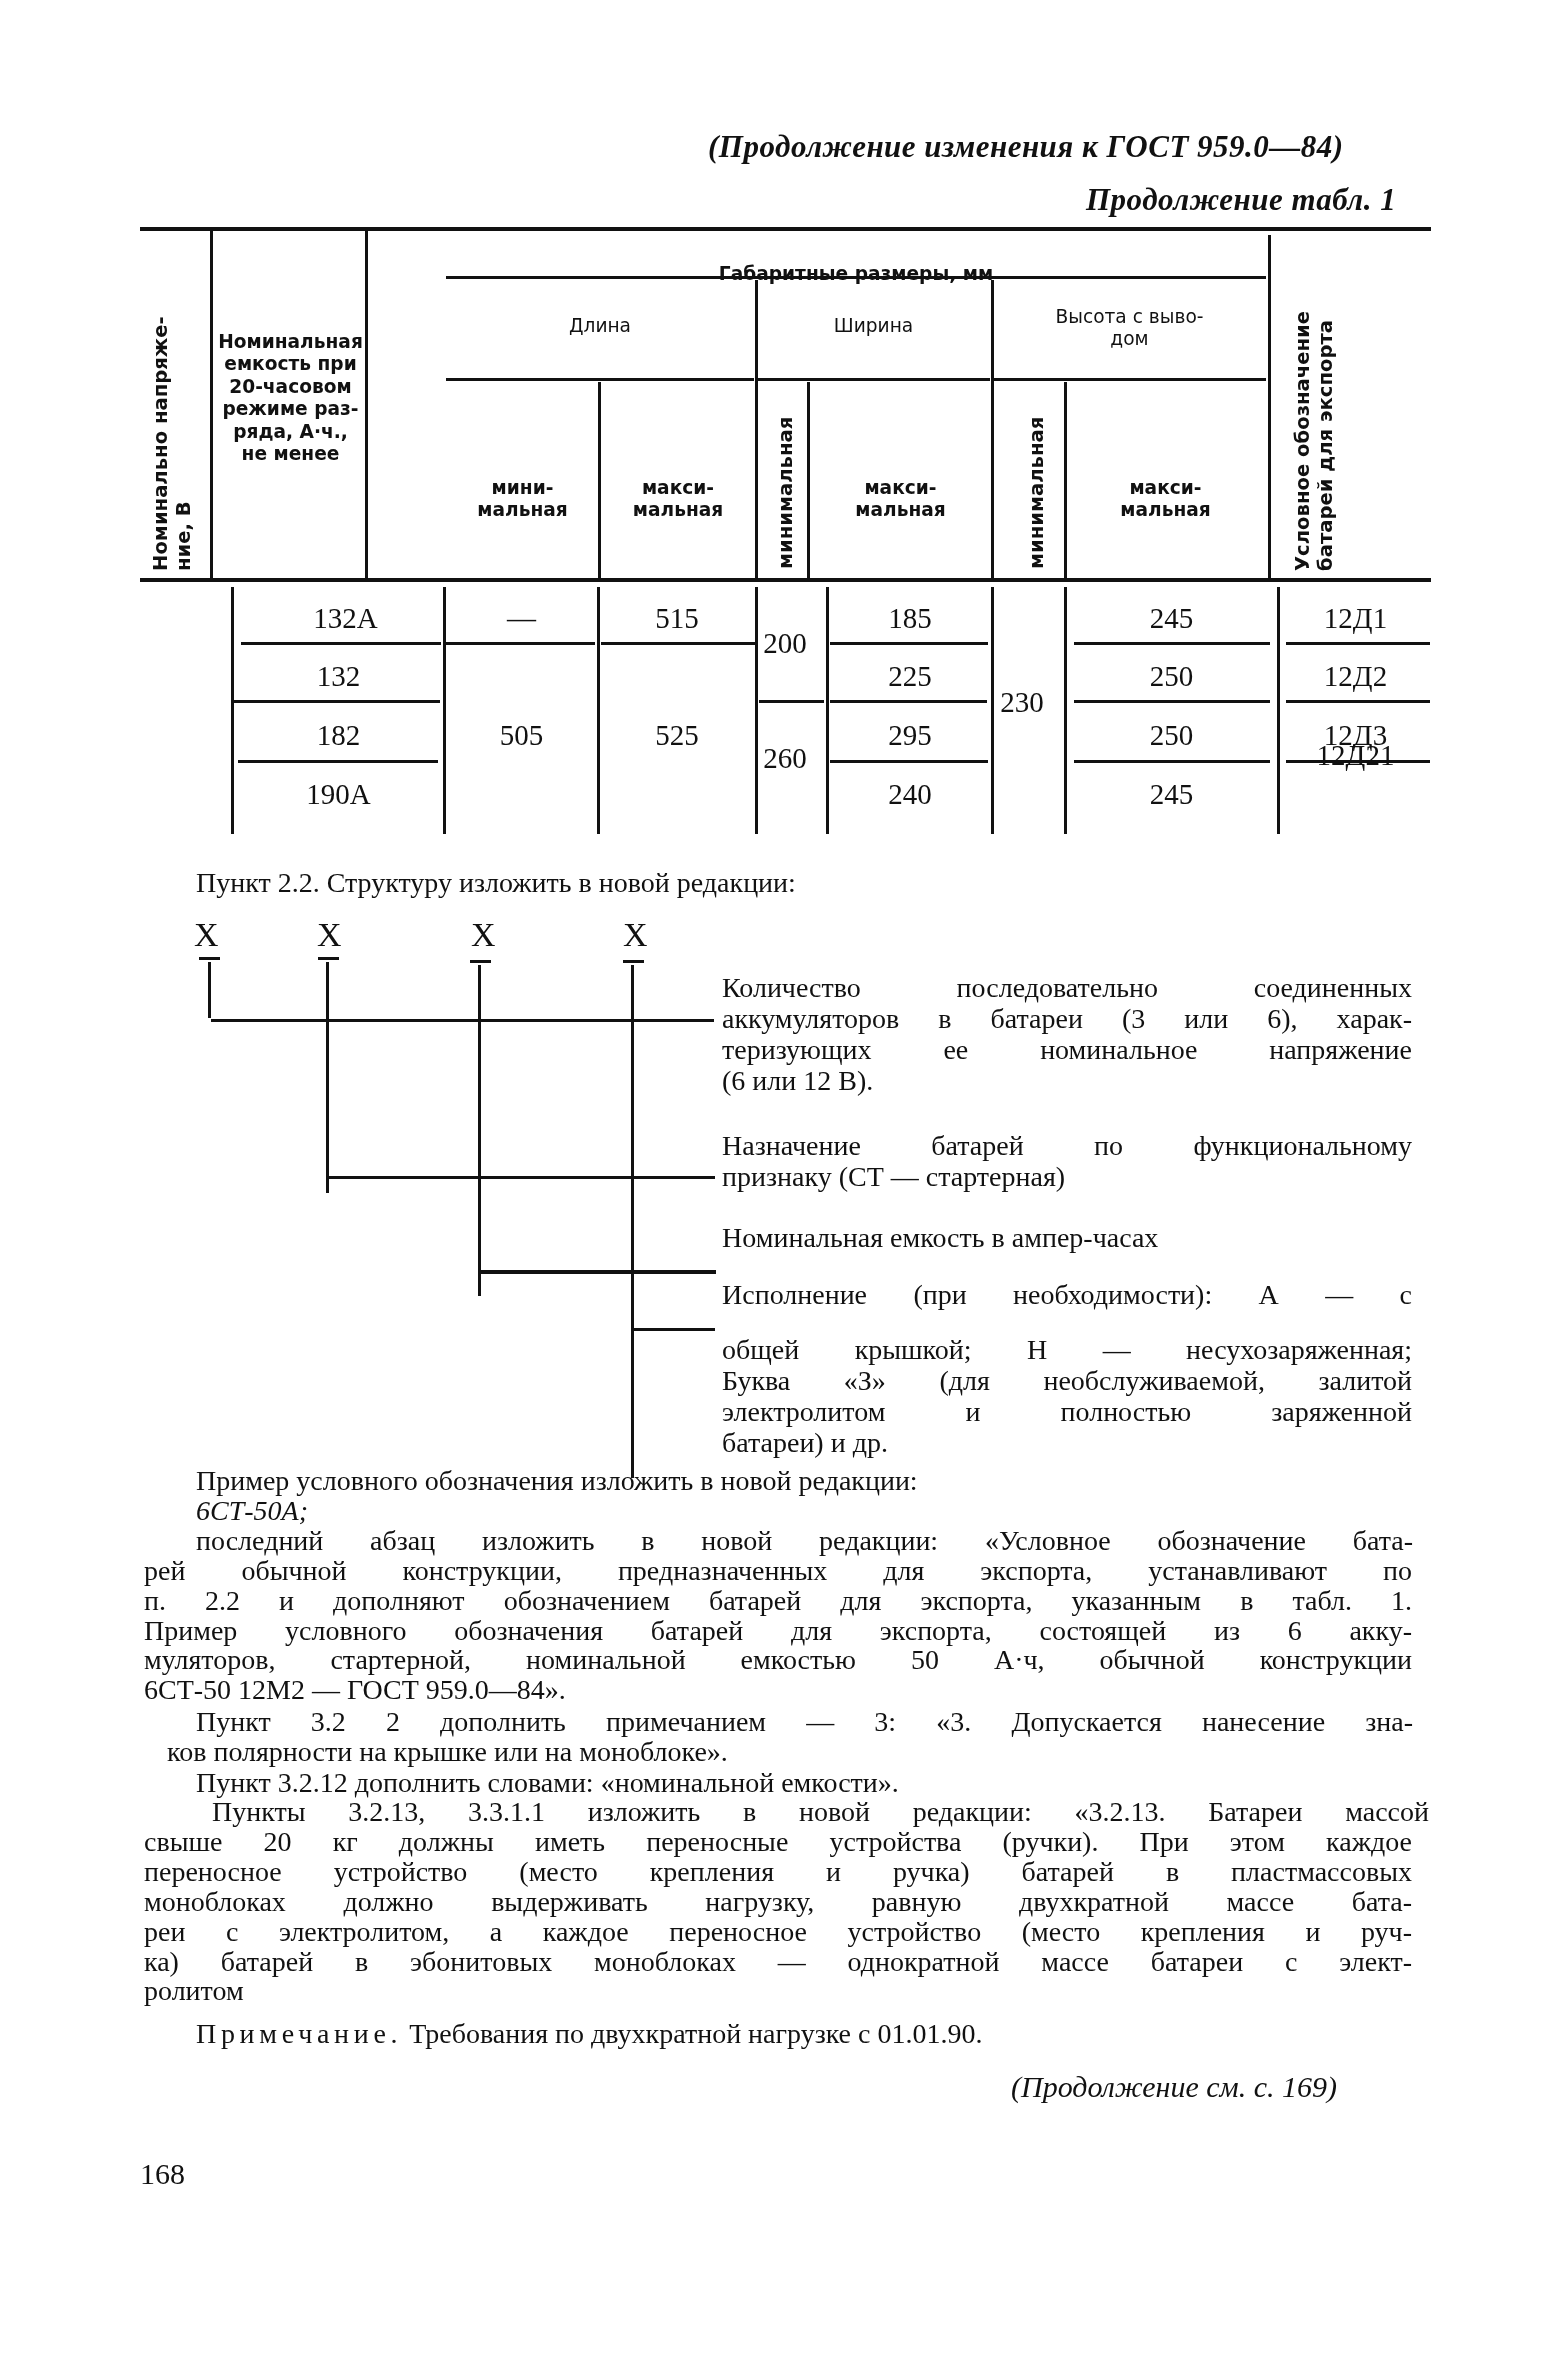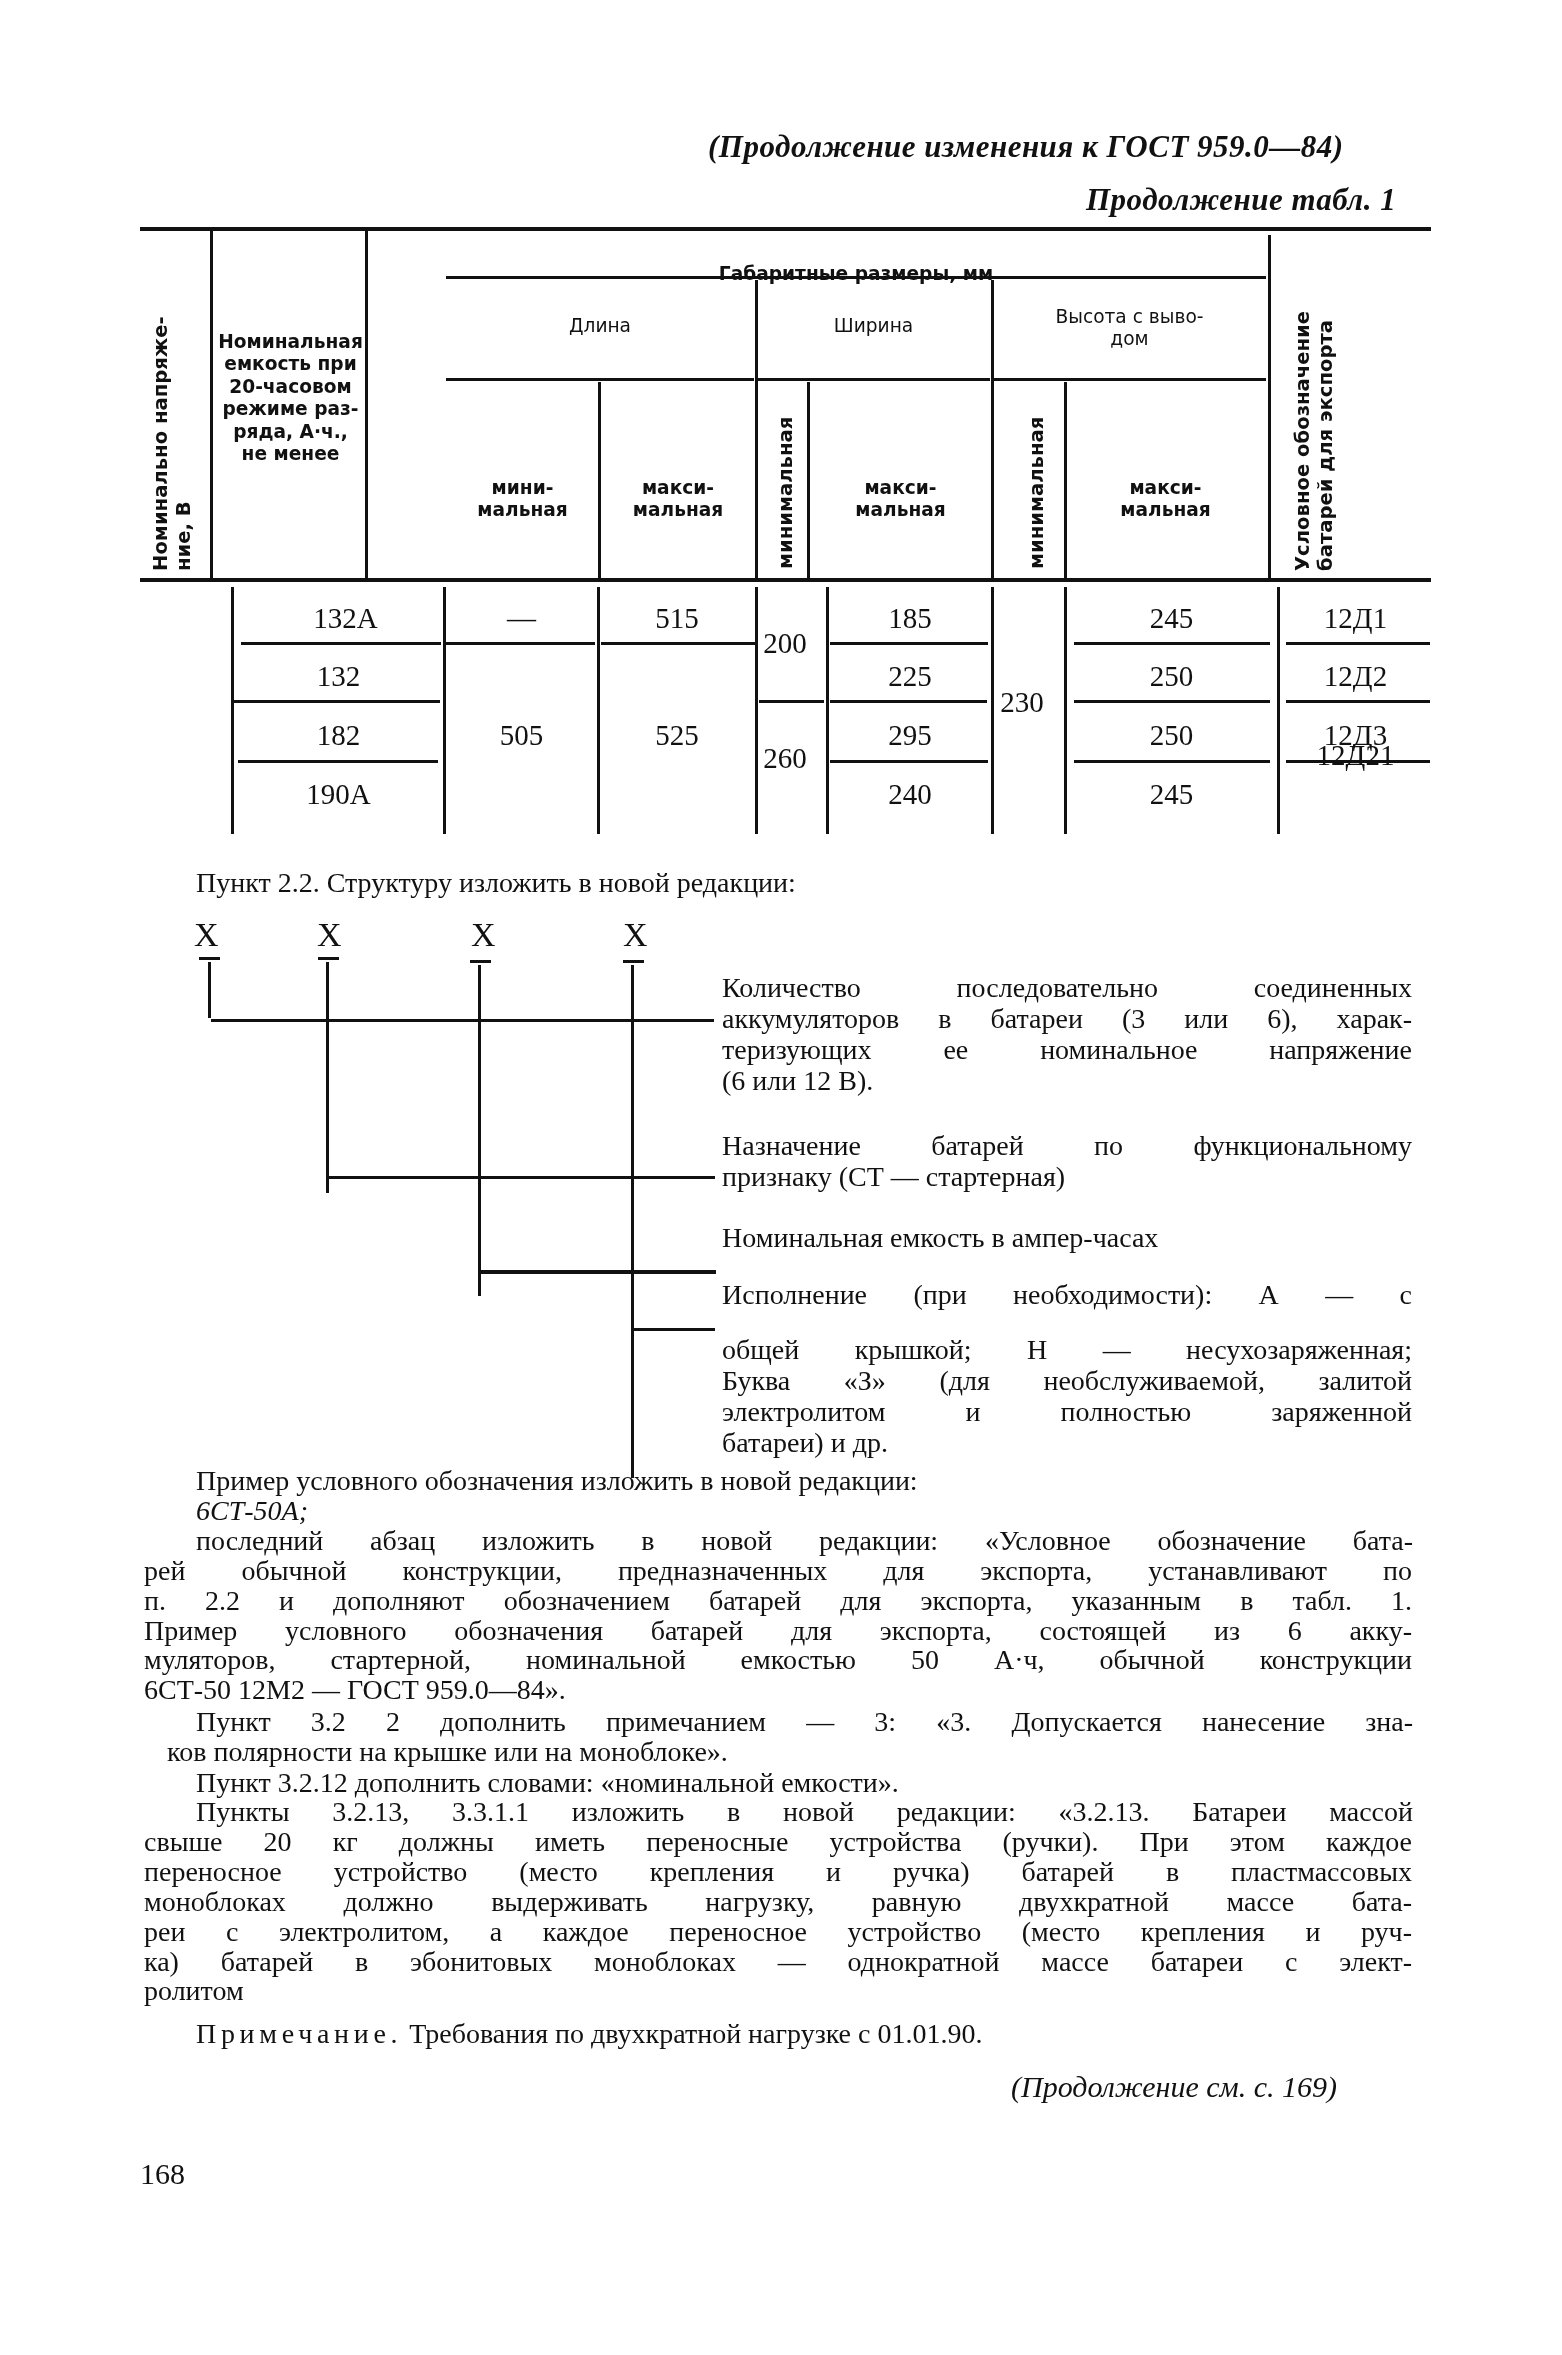--- a/index.html
+++ b/index.html
@@ -200,21 +200,21 @@
   <div class="p ital" style="left:196px; top:1495px;">6СТ-50А;</div>
   <div class="just" style="left:196px; top:1525px; width:1217px;">последний абзац изложить в новой редакции: «Условное обозначение бата-</div>
   <div class="just" style="left:144px; top:1555px; width:1268px;">рей обычной конструкции, предназначенных для экспорта, устанавливают по</div>
   <div class="just" style="left:144px; top:1585px; width:1268px;">п. 2.2 и дополняют обозначением батарей для экспорта, указанным в табл. 1.</div>
   <div class="just" style="left:144px; top:1615px; width:1268px;">Пример условного обозначения батарей для экспорта, состоящей из 6 акку-</div>
   <div class="just" style="left:144px; top:1644px; width:1268px;">муляторов, стартерной, номинальной емкостью 50 А·ч, обычной конструкции</div>
   <div class="p" style="left:144px; top:1674px;">6СТ-50 12М2 — ГОСТ 959.0—84».</div>
   <div class="just" style="left:196px; top:1706px; width:1217px;">Пункт 3.2 2 дополнить примечанием — 3: «3. Допускается нанесение зна-</div>
   <div class="p" style="left:144px; top:1736px;margin-left:23px;">ков полярности на крышке или на моноблоке».</div>
   <div class="p" style="left:196px; top:1767px;">Пункт 3.2.12 дополнить словами: «номинальной емкости».</div>
-  <div class="just" style="left:196px; top:1796px; width:1217px;">Пункты 3.2.13, 3.3.1.1 изложить в новой редакции: «3.2.13. Батареи массой</div>
+  <div class="just" style="left:212px; top:1796px; width:1217px;">Пункты 3.2.13, 3.3.1.1 изложить в новой редакции: «3.2.13. Батареи массой</div>
   <div class="just" style="left:144px; top:1826px; width:1268px;">свыше 20 кг должны иметь переносные устройства (ручки). При этом каждое</div>
   <div class="just" style="left:144px; top:1856px; width:1268px;">переносное устройство (место крепления и ручка) батарей в пластмассовых</div>
   <div class="just" style="left:144px; top:1886px; width:1268px;">моноблоках должно выдерживать нагрузку, равную двухкратной массе бата-</div>
   <div class="just" style="left:144px; top:1916px; width:1268px;">реи с электролитом, а каждое переносное устройство (место крепления и руч-</div>
   <div class="just" style="left:144px; top:1946px; width:1268px;">ка) батарей в эбонитовых моноблоках — однократной массе батареи с элект-</div>
   <div class="p" style="left:144px; top:1975px;">ролитом</div>
 
   <div class="p" style="left:196px; top:2018px;">
     <span class="spaced">Примечание.</span>
     <span>Требования по двухкратной нагрузке с 01.01.90.</span>

